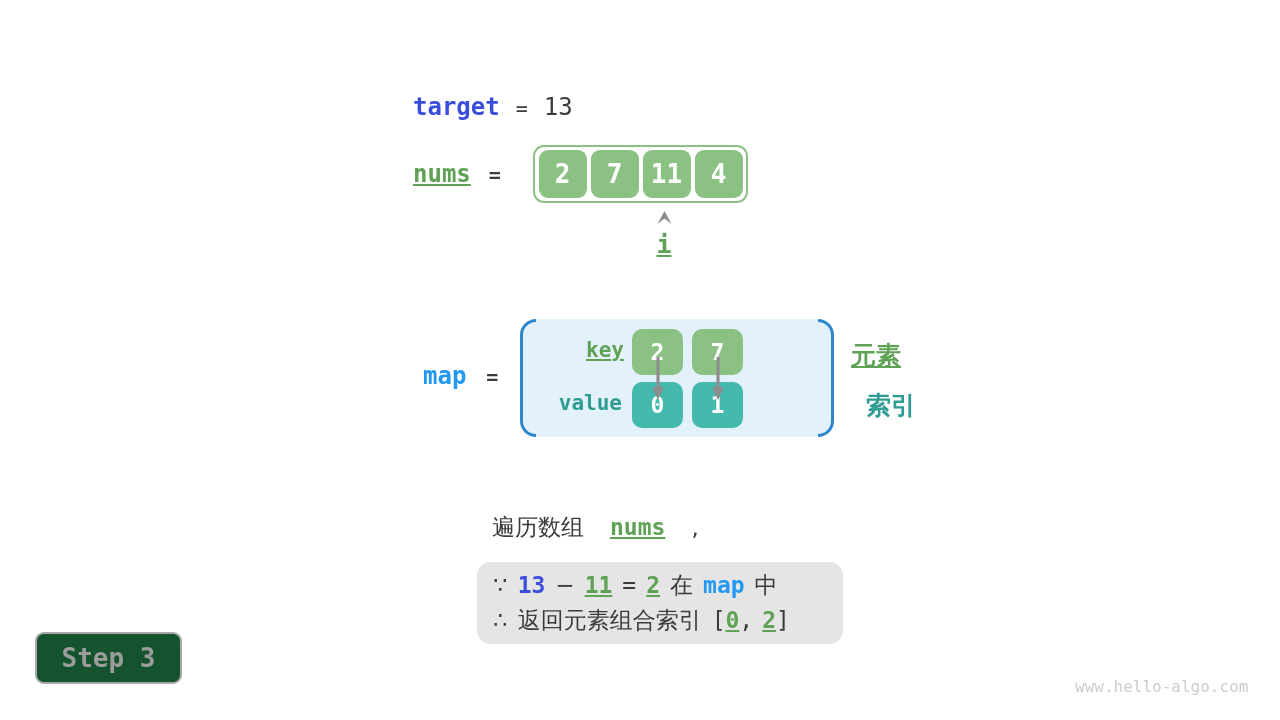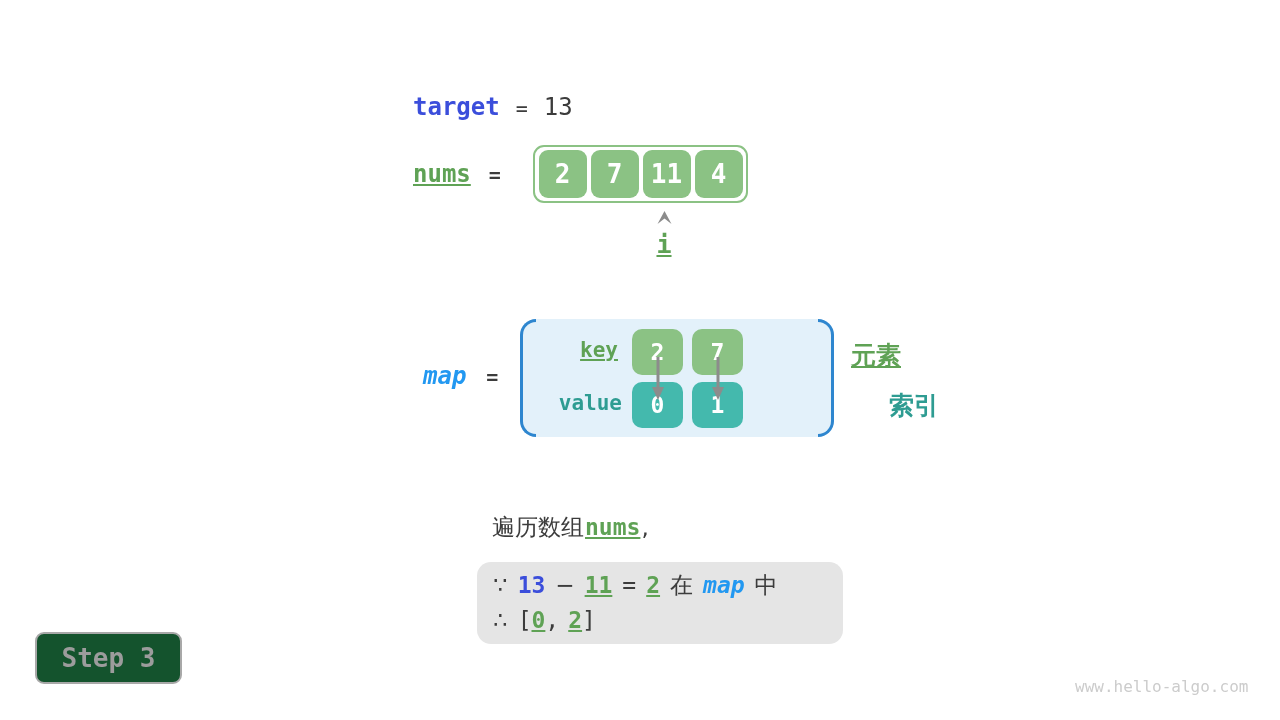--- a/index.html
+++ b/index.html
@@ -16,21 +16,21 @@
     overflow: hidden;
   }
   .mono { font-family: "DejaVu Sans Mono", "Liberation Mono", monospace; }
   .bold { font-weight: bold; }
   .abs  { position: absolute; }
 
   .dark        { color: var(--dark-text, #3C3C3C); }
   .green-text  { color: var(--green-text, #5FA255); text-decoration: underline; }
   .teal-text   { color: var(--teal-text, #2E9C92); }
   .target-blue { color: var(--target-blue, #3B4EDB); }
-  .map-blue    { color: var(--map-blue, #2298F1); font-style: italic; }
+  .map-blue    { color: var(--map-blue, #2298F1); }
 
   
   .target-line {
     left: 413px; top: 93px;
     display: flex; align-items: baseline; gap: 16px;
     font-size: 24px;
   }
   .target-line .eq { font-size: 20px; }
 
   
@@ -83,45 +83,45 @@
     box-sizing: border-box;
   }
   .bracket.left  { left: 0;  border-right: none; border-radius: 16px 0 0 16px; }
   .bracket.right { right: 0; border-left: none;  border-radius: 0 16px 16px 0; }
   .map-header {
     position: absolute;
     width: 80px; text-align: right;
     font-size: 21px; font-weight: bold;
     font-family: "DejaVu Sans Mono", "Liberation Mono", monospace;
   }
-  .map-header.key   { left: 18px; top: 19px; text-align: right; }
+  .map-header.key   { left: 24px; top: 19px; text-align: right; }
   .map-header.value { left: 22px; top: 72px; }
   .map-cell {
     position: absolute;
     width: 51px; height: 46px;
     border-radius: 10px;
     display: flex; align-items: center; justify-content: center;
     color: #ffffff; font-size: 23px; font-weight: bold;
     font-family: "DejaVu Sans Mono", "Liberation Mono", monospace;
   }
   .map-cell.key   { top: 10px; background: var(--green-box, #8BC284); }
   .map-cell.value { top: 63px; background: var(--teal-box, #44B9AD); }
   .map-cell.col0 { left: 112px; }
   .map-cell.col1 { left: 172px; }
   .kv-arrow { position: absolute; top: 38px; }
   .kv-arrow.col0 { left: 130px; }
   .kv-arrow.col1 { left: 190px; }
   .legend { font-size: 25px; font-weight: bold; }
   .legend.element { left: 851px; top: 339px; }
-  .legend.index   { left: 889px; top: 389px; }
+  .legend.index   { left: 866px; top: 389px; }
 
   
   .sentence {
     left: 492px; top: 512px;
-    display: flex; align-items: baseline; gap: 1px;
+    display: flex; align-items: baseline; gap: 26px;
     font-size: 23px;
   }
 
   
   .note-box {
     left: 477px; top: 562px;
     width: 366px; height: 82px;
     box-sizing: border-box;
     background: var(--note-bg, #E5E5E5);
     border-radius: 14px;
@@ -225,20 +225,21 @@
       <span class="dark">−</span>
       <span class="mono bold green-text">11</span>
       <span class="mono dark">=</span>
       <span class="mono bold green-text">2</span>
       <span class="dark">在</span>
       <span class="mono bold map-blue">map</span>
       <span class="dark">中</span>
     </div>
     <div class="note-line">
       <span class="dark">∴</span>
+      <span class="dark">返回元素组合索引</span>
       <span class="tight">
         <span class="mono dark">[</span>
         <span class="mono bold green-text">0</span>
         <span class="mono dark comma">,</span>
         <span class="mono bold green-text">2</span>
         <span class="mono dark">]</span>
       </span>
     </div>
   </div>
 

